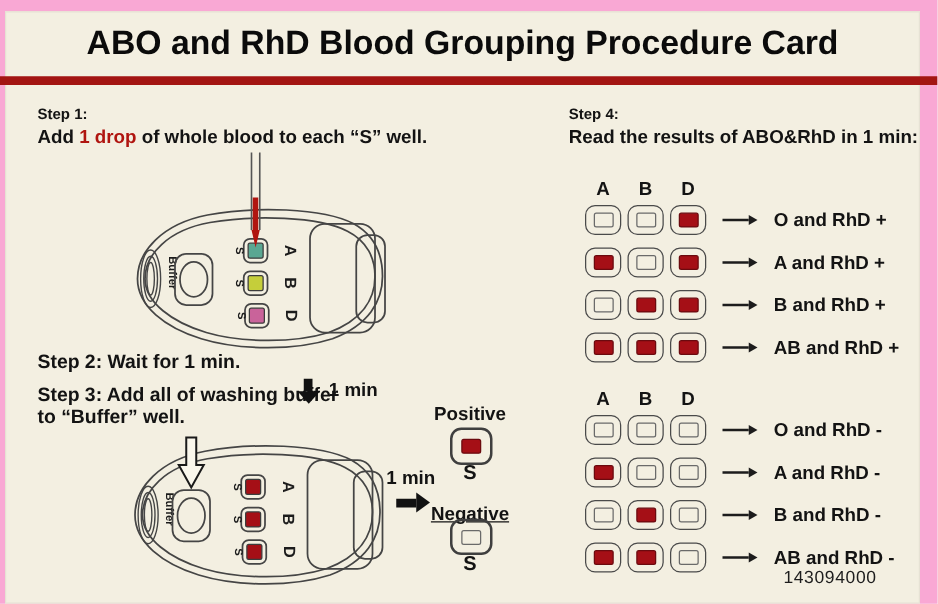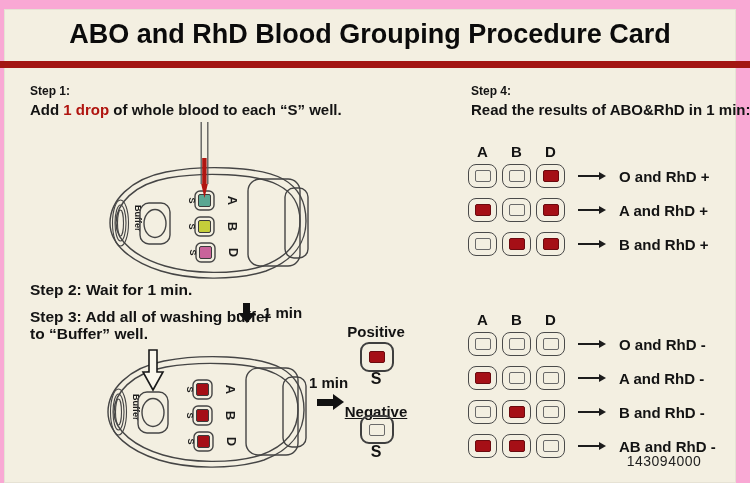--- a/index.html
+++ b/index.html
@@ -8,21 +8,21 @@
   .card-bg{position:absolute;left:4px;top:9px;width:732px;height:474px;background:var(--card_bg,#f3efe1);box-shadow:inset 0 0 0 1px #e6e2d4;}
   .title{position:absolute;left:4px;top:19px;width:732px;text-align:center;font-size:27px;font-weight:bold;color:#0b0b0b;letter-spacing:0px;}
   .rule{position:absolute;left:0px;top:61px;width:750px;height:7px;background:var(--rule_red,#a31512);}
 
   .slabel,.stext,.stepline{font-weight:bold;color:#131313;}
   .step{position:absolute;}
   .step .slabel{font-size:12px;line-height:19px;}
   .step .stext{font-size:15px;line-height:18px;white-space:nowrap;}
   .hl{color:var(--drop_red,#b01510);}
   .step1{left:30px;top:82px;}
-  .step4{left:455px;top:82px;margin-left:16px;}
+  .step4{left:455px;top:82px;}
   .stepline{position:absolute;font-size:15.5px;line-height:17px;}
   .step2line{left:30px;top:281px;white-space:nowrap;}
   .step3line{left:30px;top:308px;width:245px;}
 
   
   .darrow{position:absolute;left:238px;top:303px;width:18px;height:20px;}
   .darrow .shaft{position:absolute;left:5px;top:0;width:7px;height:10px;background:#111;}
   .darrow .head{position:absolute;left:0;top:10px;width:0;height:0;border-left:9px solid transparent;border-right:9px solid transparent;border-top:10px solid #111;}
   .wait-label{position:absolute;left:263px;top:304px;font-size:15px;font-weight:bold;color:#131313;}
 
@@ -201,20 +201,36 @@
         </span>
         <span class="rwell">
           <i class="sq filled"></i>
         </span>
         <span class="r-arrow">
           <i class="ln"></i>
           <i class="hd"></i>
         </span>
         <span class="rlabel">B and RhD +</span>
       </div>
+      <div class="rrow">
+        <span class="rwell">
+          <i class="sq filled"></i>
+        </span>
+        <span class="rwell">
+          <i class="sq filled"></i>
+        </span>
+        <span class="rwell">
+          <i class="sq filled"></i>
+        </span>
+        <span class="r-arrow">
+          <i class="ln"></i>
+          <i class="hd"></i>
+        </span>
+        <span class="rlabel">AB and RhD +</span>
+      </div>
     </div>
   <div class="results" id="rgroup1">
       <div class="rrow hdr">
         <span class="colhead">A</span>
         <span class="colhead">B</span>
         <span class="colhead">D</span>
       </div>
       <div class="rrow">
         <span class="rwell">
           <i class="sq empty"></i>

